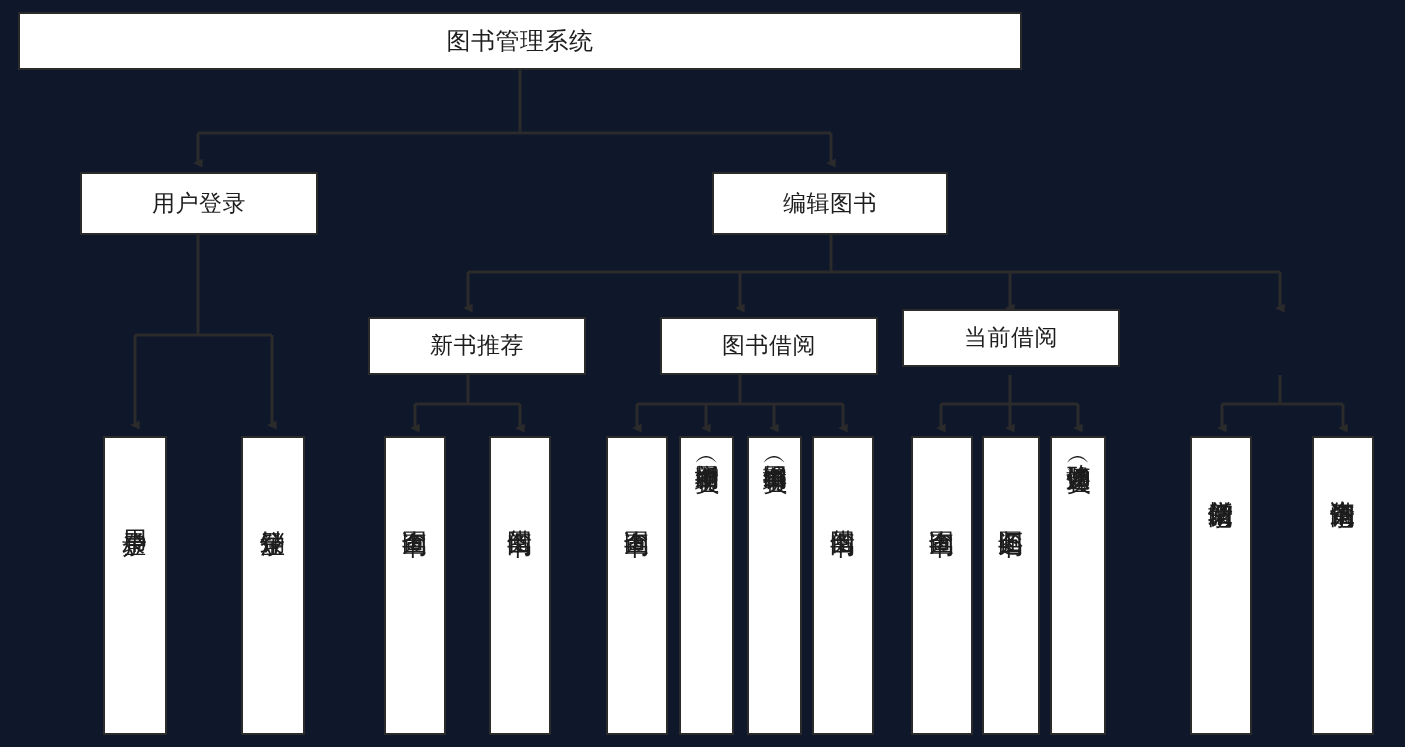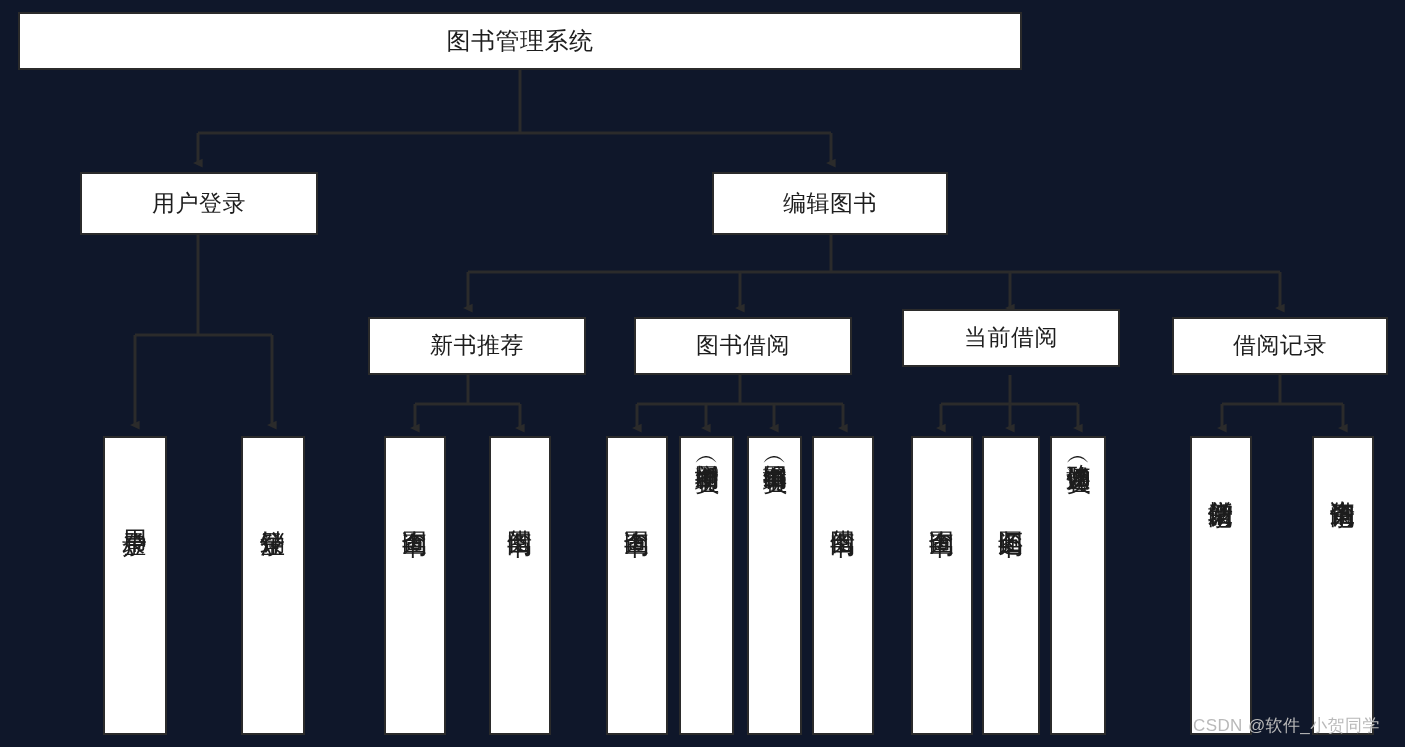--- a/index.html
+++ b/index.html
@@ -133,28 +133,25 @@
   <div class="node node-h" style="left:80px; top:172px; width:238px; height:63px;">
     <span>用户登录</span>
   </div>
   <div class="node node-h" style="left:712px; top:172px; width:236px; height:63px;">
     <span>编辑图书</span>
   </div>
 
   <div class="node node-h" style="left:360px; top:317px; width:218px; height:58px;margin-left:8px;">
     <span>新书推荐</span>
   </div>
-  <div class="node node-h" style="left:634px; top:317px; width:218px; height:58px;">
+  <div class="node node-h" style="left:660px; top:317px; width:218px; height:58px;">
     <span>图书借阅</span>
   </div>
   <div class="node node-h" style="left:902px; top:309px; width:218px; height:58px;">
     <span>当前借阅</span>
-  </div>
-  <div class="node node-h" style="left:1172px; top:317px; width:216px; height:58px;">
-    <span>借阅记录</span>
   </div>
 
   <div class="node node-v" style="left:103px; top:436px; width:64px; height:299px; padding-top:72px;">
     <span class="vlabel">用户登录</span>
   </div>
   <div class="node node-v" style="left:241px; top:436px; width:64px; height:299px; padding-top:72px;">
     <span class="vlabel">注销登录</span>
   </div>
 
   <div class="node node-v" style="left:384px; top:436px; width:62px; height:299px; padding-top:72px;">
@@ -187,15 +184,14 @@
     <span class="vlabel">确认归还（管理员）</span>
   </div>
 
   <div class="node node-v" style="left:1190px; top:436px; width:62px; height:299px; padding-top:42px;">
     <span class="vlabel">新增借阅记录</span>
   </div>
   <div class="node node-v" style="left:1312px; top:436px; width:62px; height:299px; padding-top:42px;">
     <span class="vlabel">查询借阅记录</span>
   </div>
 
-  <div id="watermark">CSDN @软件_小贺同学</div>
 
 </div>
 
 </body></html>

